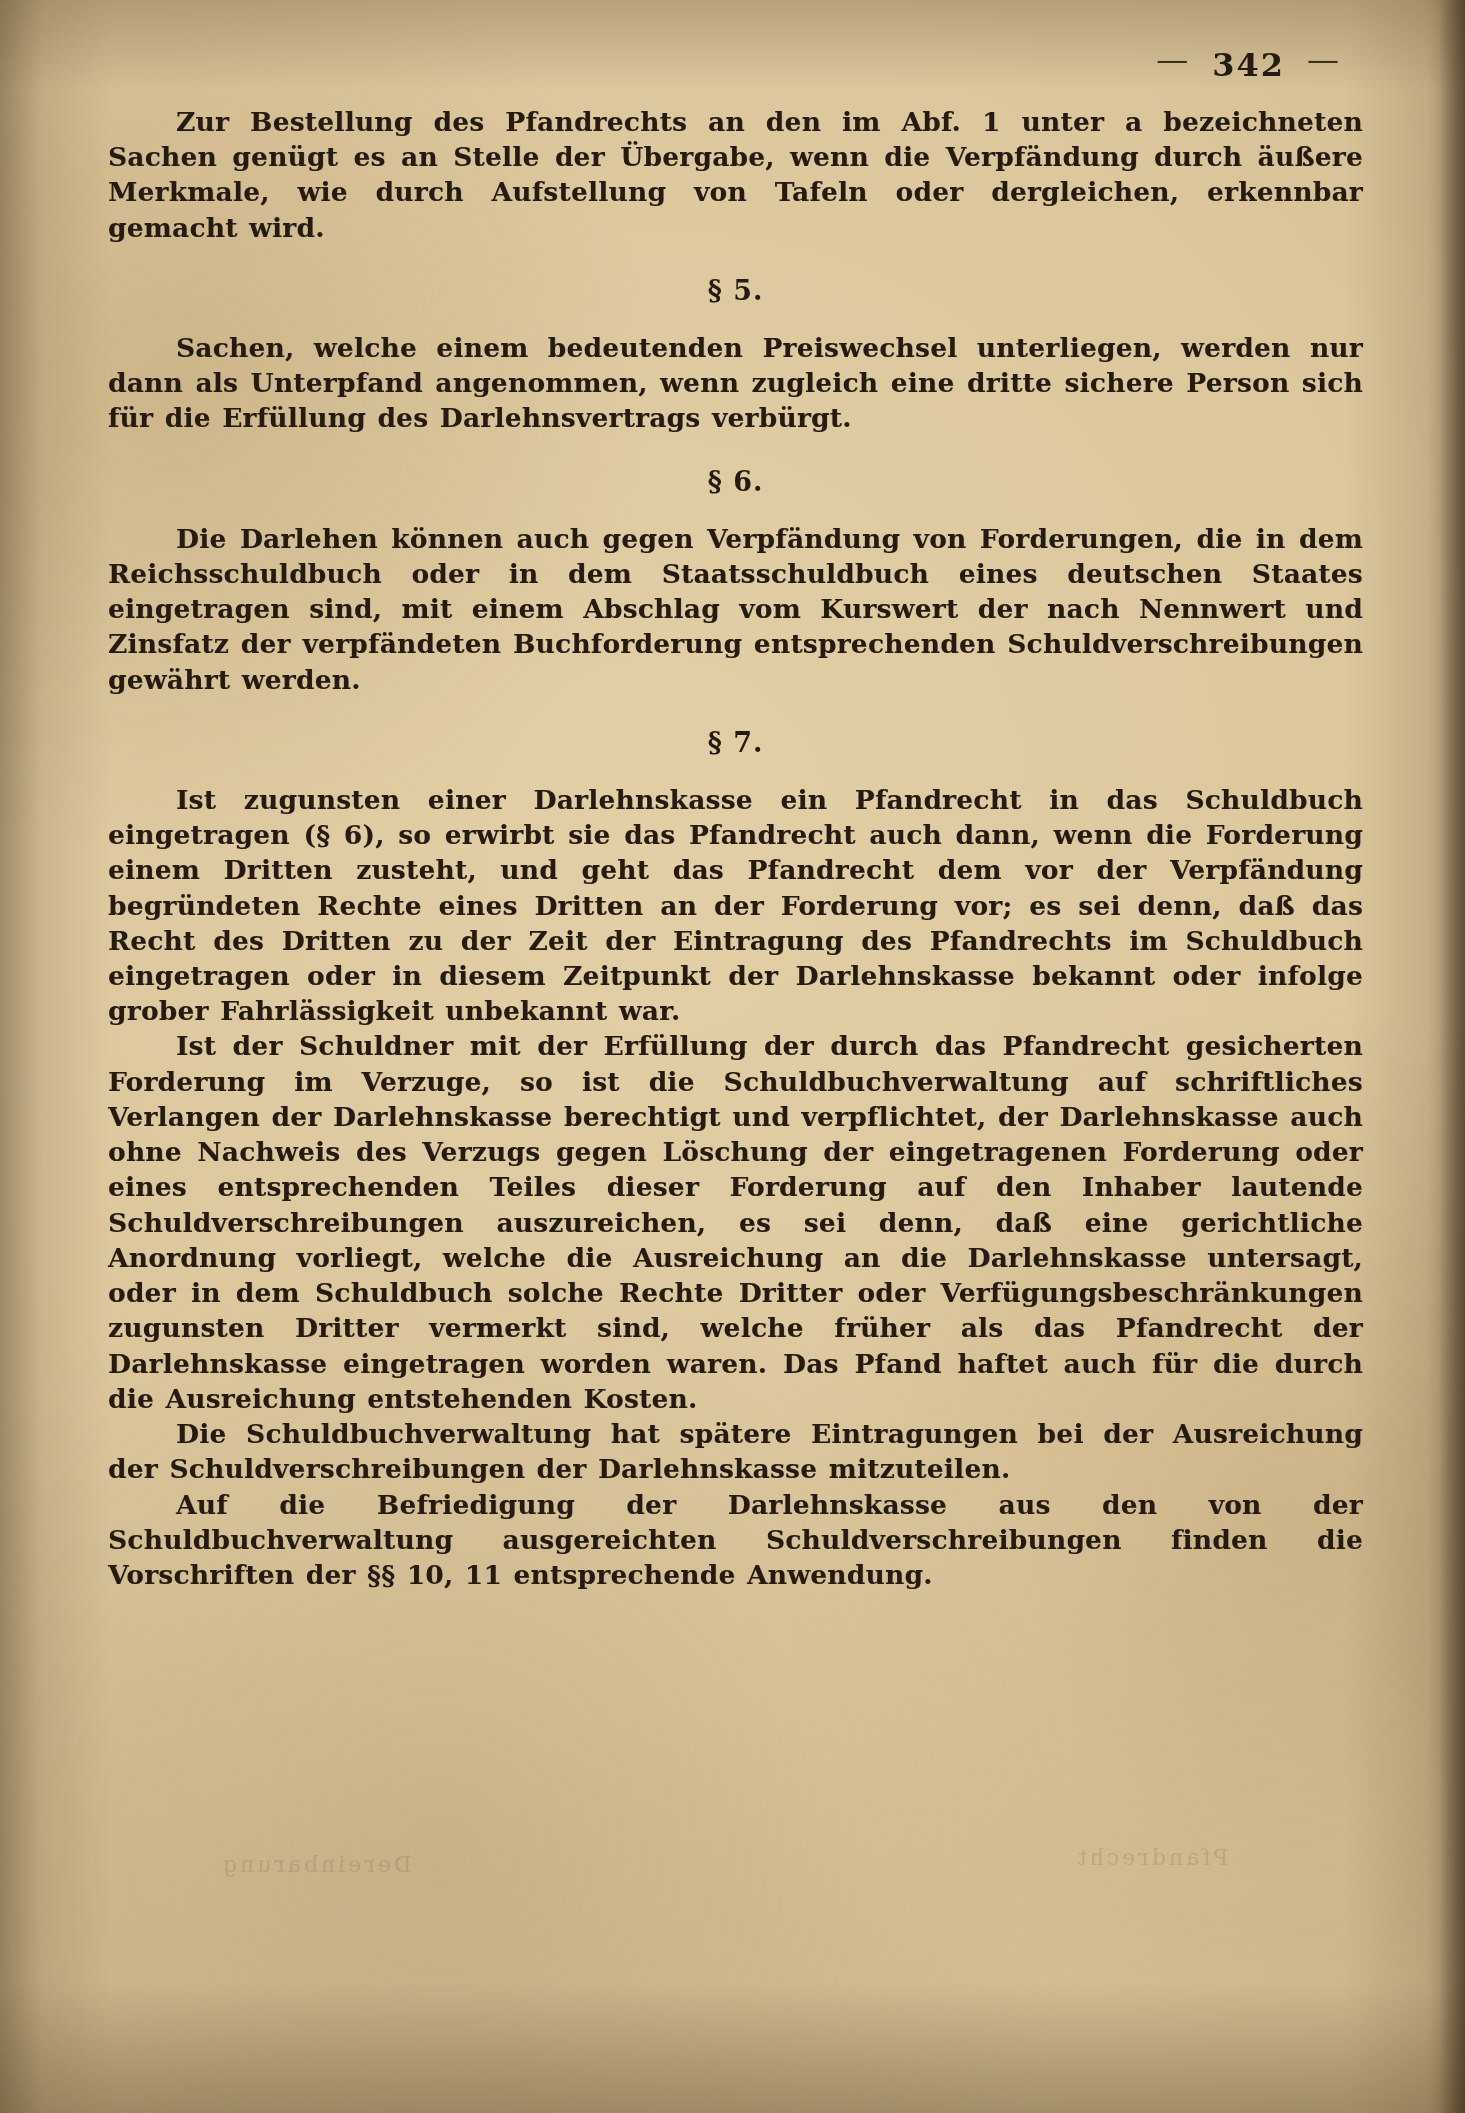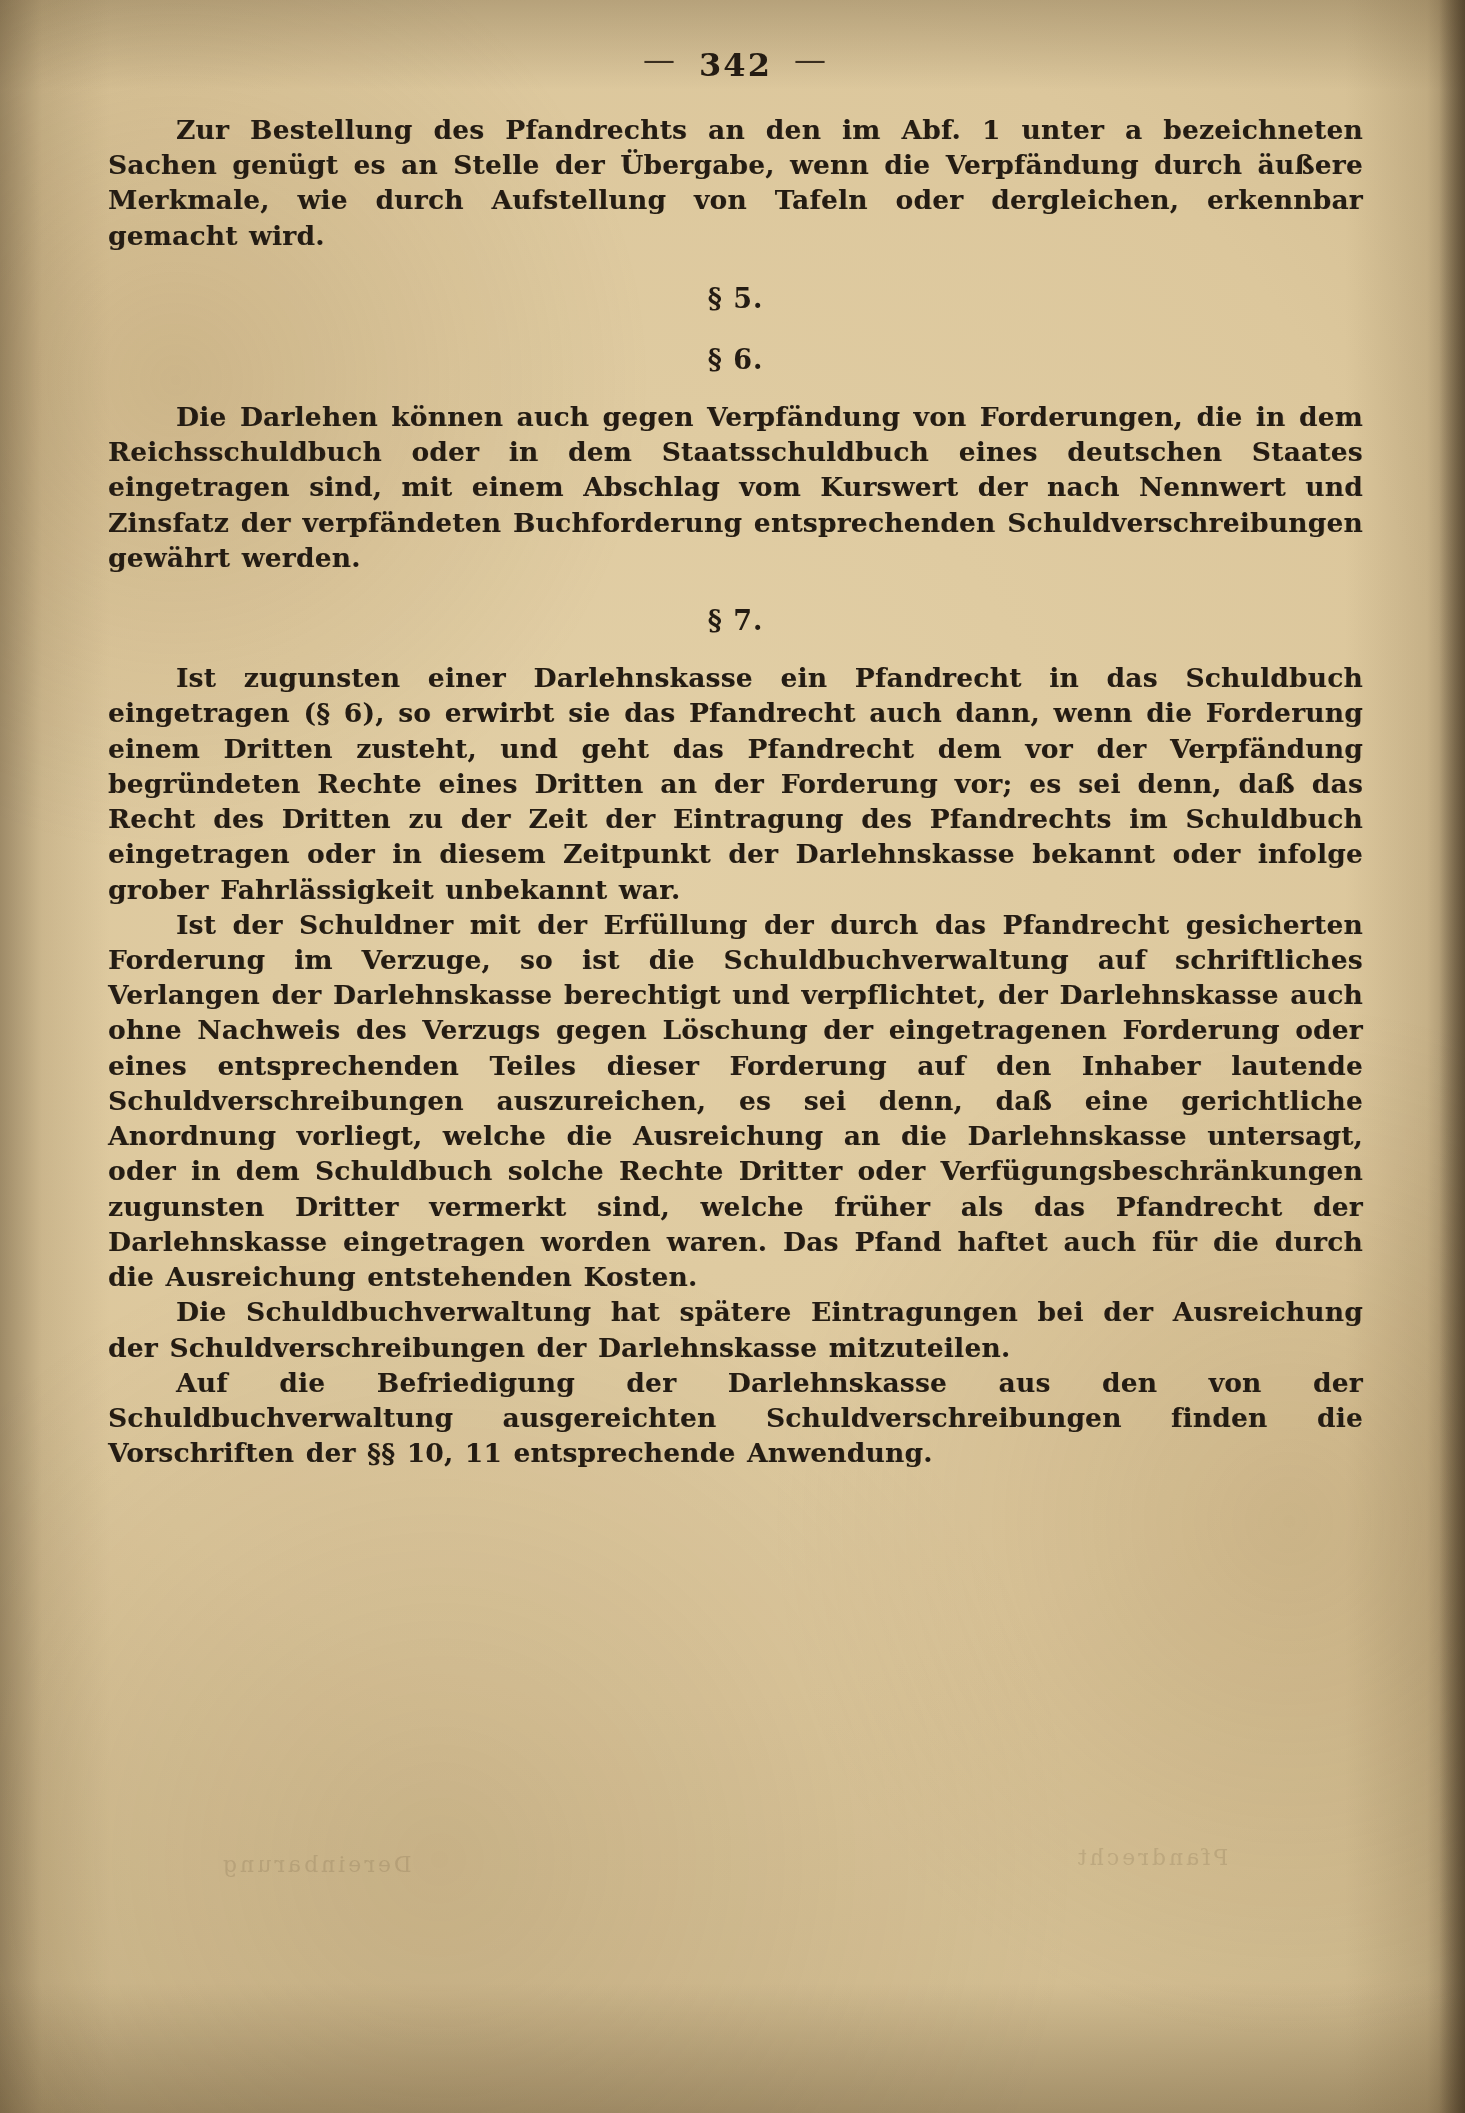--- a/index.html
+++ b/index.html
@@ -46,25 +46,25 @@
     mix-blend-mode: multiply;
   }
   .content {
     position: absolute;
     left: 108px;
     top: 46px;
     width: 1255px;
     z-index: 3;
   }
   .folio {
-    text-align: center;
+    text-align: right;
     font-size: 32px;
     letter-spacing: 2px;
     color: #241c13;
-    margin-bottom: 28px;
+    margin-bottom: 20px;
     font-weight: 700;
   }
   .folio .dash {
     display: inline-block;
     margin: 0 22px;
     color: #3a2e1f;
     font-weight: 400;
     position: relative;
     top: -6px;
   }
@@ -123,20 +123,21 @@
   <div class="content">
 
     <div class="folio">
       <span class="dash">—</span><span>342</span><span class="dash">—</span>
     </div>
 
     <p class="para first-of-block">Zur Bestellung des Pfandrechts an den im Abf. 1 unter a bezeichneten Sachen genügt es an Stelle der Übergabe, wenn die Verpfändung durch äußere Merkmale, wie durch Aufstellung von Tafeln oder dergleichen, erkennbar gemacht wird.</p>
 
     <div class="block">
       <div class="section-head">§ 5.</div>
+      <p class="para">Sachen, welche einem bedeutenden Preiswechsel unterliegen, werden nur dann als Unterpfand angenommen, wenn zugleich eine dritte sichere Person sich für die Erfüllung des Darlehnsvertrags verbürgt.</p>
     </div>
 
     <div class="block">
       <div class="section-head">§ 6.</div>
       <p class="para">Die Darlehen können auch gegen Verpfändung von Forderungen, die in dem Reichsschuldbuch oder in dem Staatsschuldbuch eines deutschen Staates eingetragen sind, mit einem Abschlag vom Kurswert der nach Nennwert und Zinsfatz der verpfändeten Buchforderung entsprechenden Schuldverschreibungen gewährt werden.</p>
     </div>
 
     <div class="block">
       <div class="section-head">§ 7.</div>
       <p class="para">Ist zugunsten einer Darlehnskasse ein Pfandrecht in das Schuldbuch eingetragen (§ 6), so erwirbt sie das Pfandrecht auch dann, wenn die Forderung einem Dritten zusteht, und geht das Pfandrecht dem vor der Verpfändung begründeten Rechte eines Dritten an der Forderung vor; es sei denn, daß das Recht des Dritten zu der Zeit der Eintragung des Pfandrechts im Schuldbuch eingetragen oder in diesem Zeitpunkt der Darlehnskasse bekannt oder infolge grober Fahrlässigkeit unbekannt war.</p>

